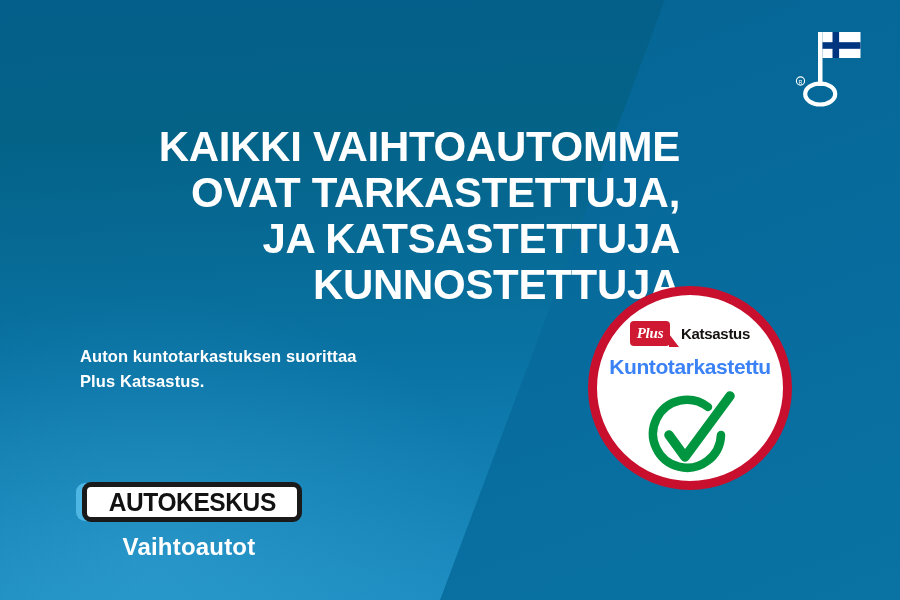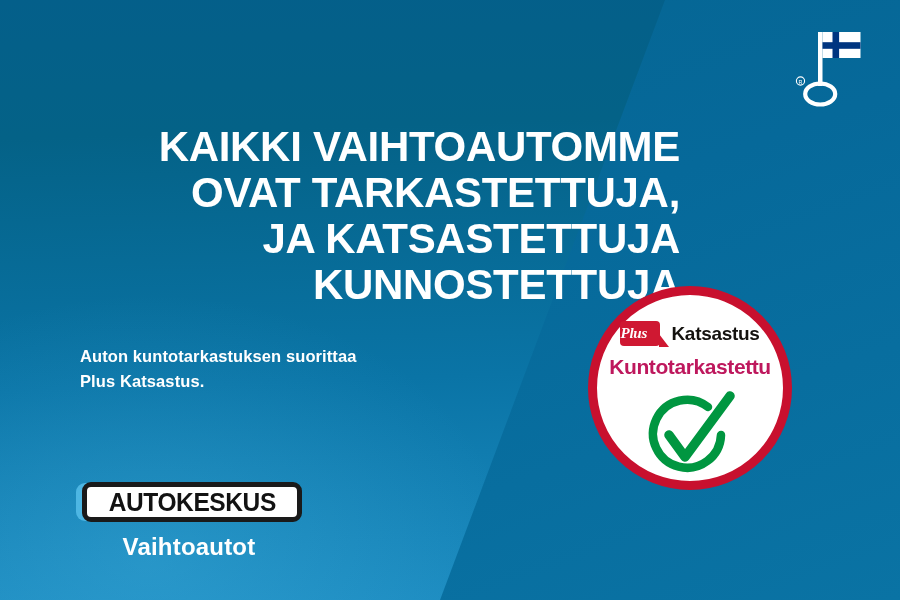--- a/index.html
+++ b/index.html
@@ -159,20 +159,21 @@
     gap: 4px;
   }
   .plus-mark {
     position: relative;
     width: 40px;
     height: 25px;
     background: #cf1832;
     border-radius: 4px;
     display: flex;
     align-items: center;
+    justify-content: center;
   }
   .plus-mark .plus-txt {
     color: #ffffff;
     font-family: "Liberation Serif", serif;
     font-style: italic;
     font-weight: bold;
     font-size: 15px;
     line-height: 1;
     letter-spacing: -0.2px;
   }
@@ -181,31 +182,31 @@
     right: -9px;
     bottom: -1px;
     width: 0;
     height: 0;
     border-left: 10px solid #cf1832;
     border-top: 13px solid transparent;
   }
   .katsastus-txt {
     color: #14120f;
     font-weight: bold;
-    font-size: 19px;
+    font-size: 15px;
     letter-spacing: -0.3px;
     margin-left: 7px;
   }
   .seal-title {
     position: absolute;
     left: 0;
     top: 60px;
     width: 100%;
     text-align: center;
-    color: #be185d;
+    color: #3b82f6;
     font-weight: bold;
     font-size: 21px;
     letter-spacing: -0.4px;
   }
   .seal-check {
     position: absolute;
     left: 50%;
     top: 96px;
     transform: translateX(-50%);
     width: 96px;

